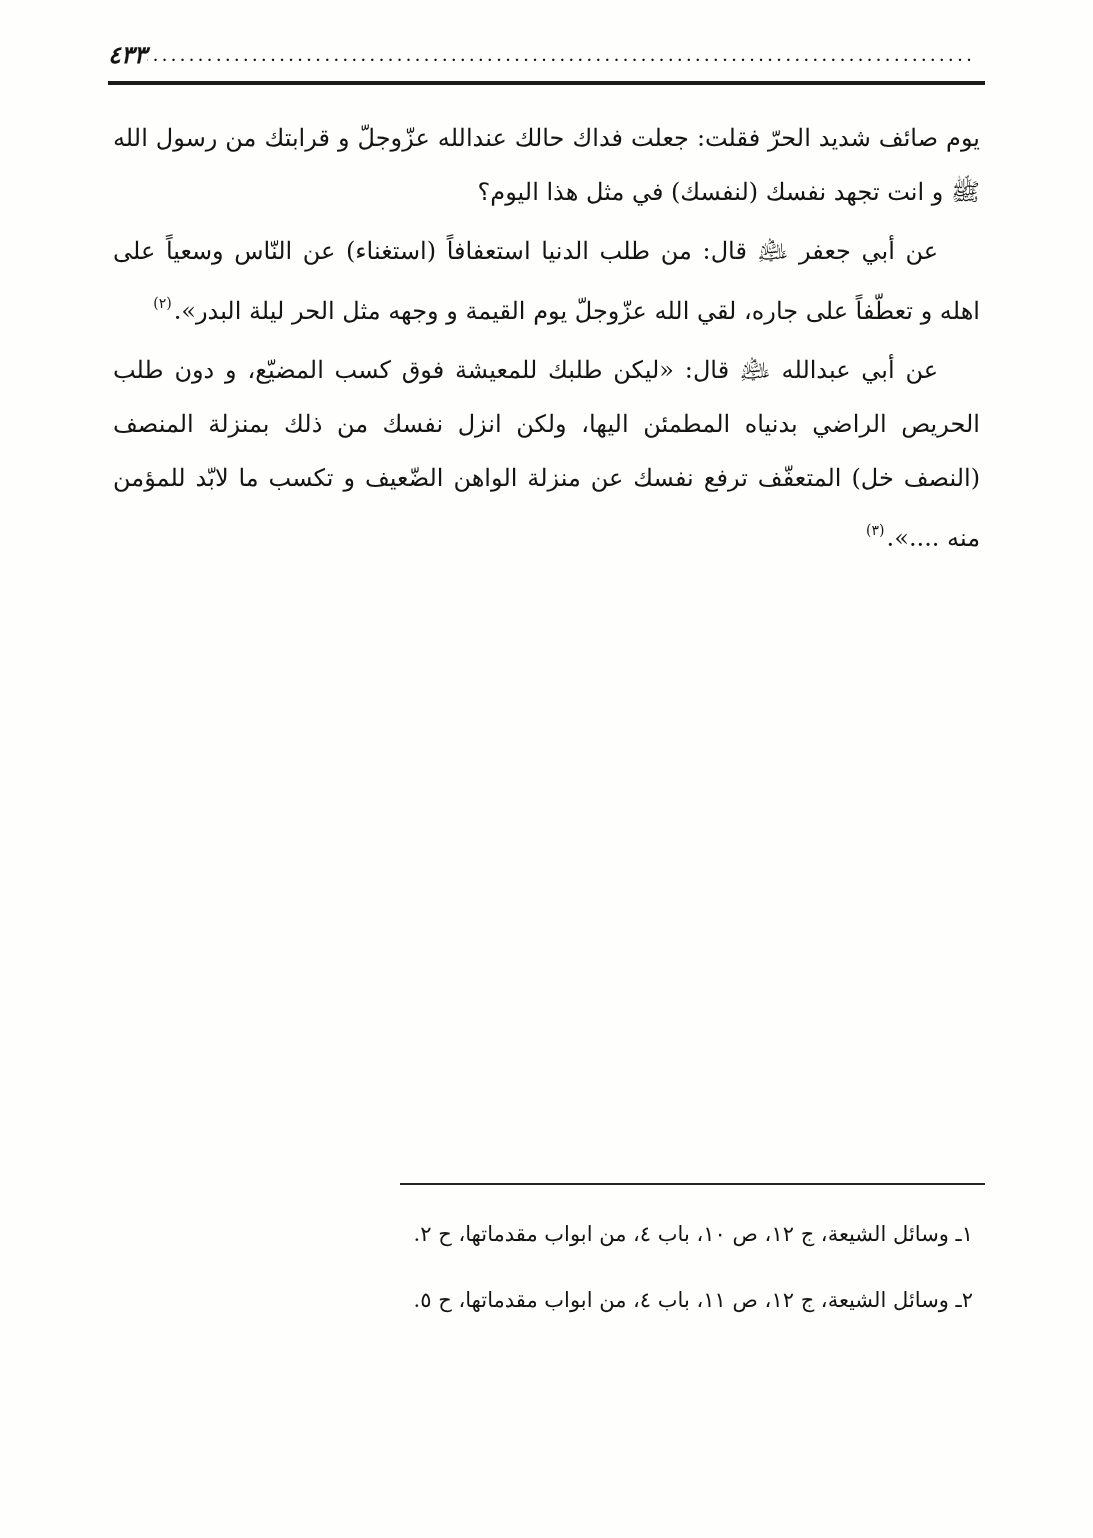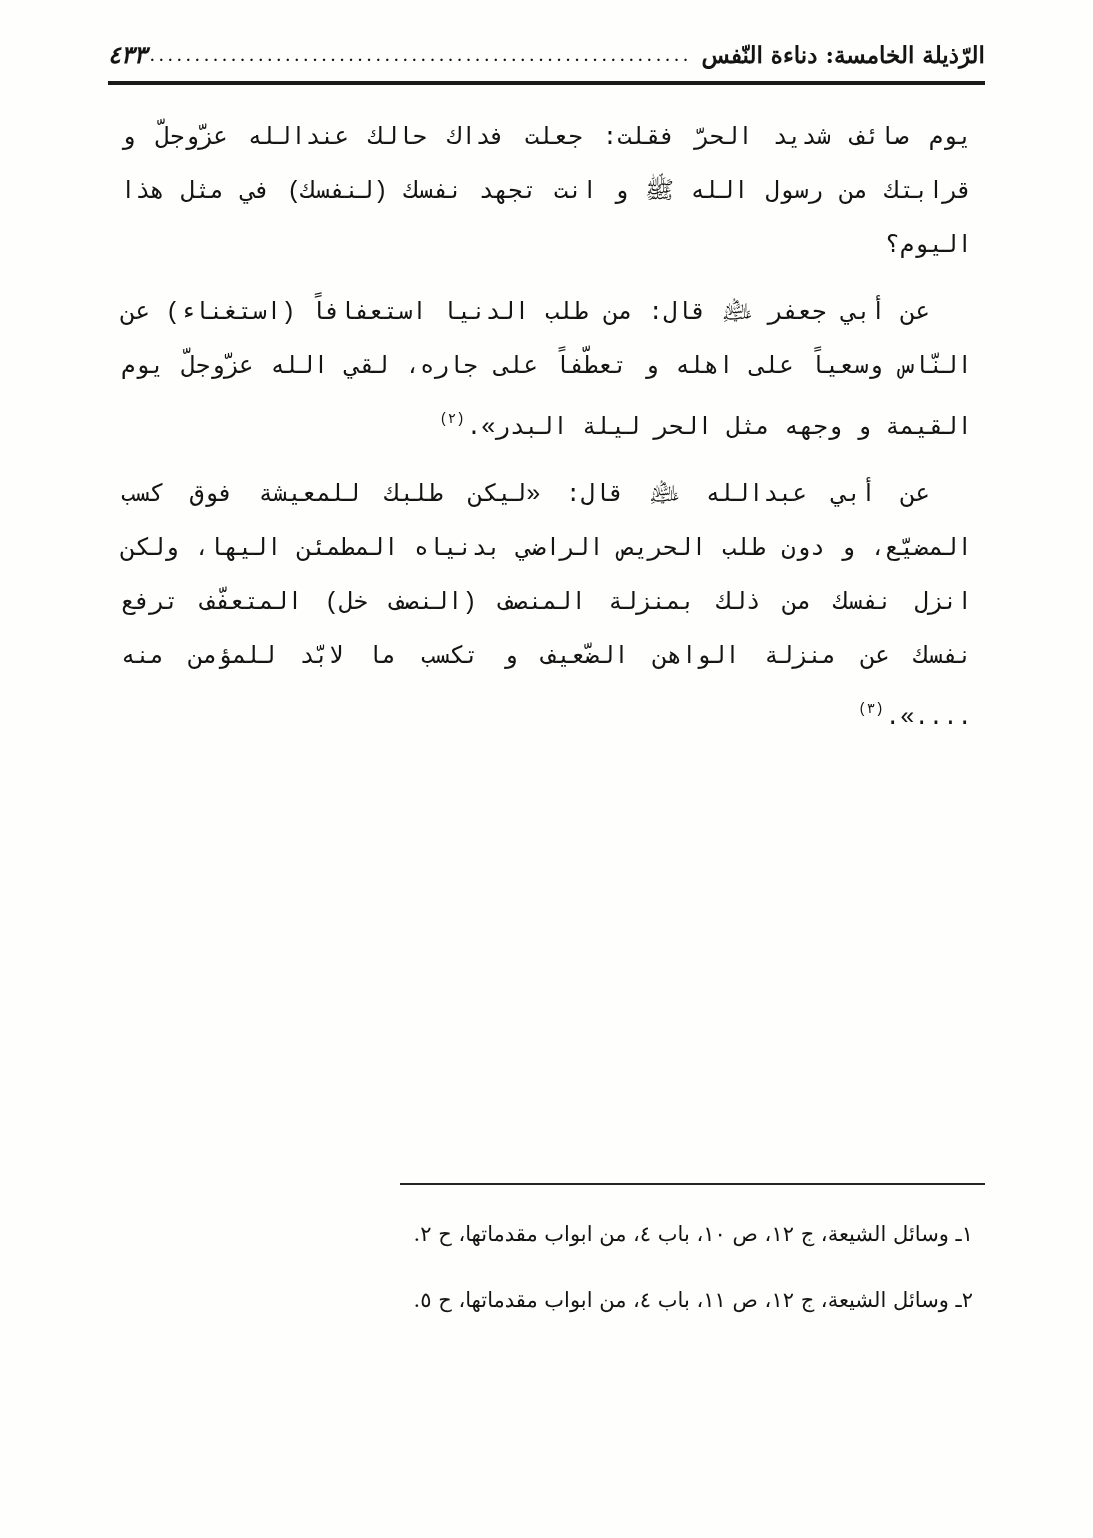--- a/index.html
+++ b/index.html
@@ -52,22 +52,21 @@
     margin-top: 12px;
   }
   
   .body-text {
     margin-top: 26px;
     font-size: 24px;
     line-height: 54px;
     text-align: justify;
   }
   .para {
-    margin: 13px;
-    font-family: Liberation Mono, monospace;
+    margin: 5px;
   }
   .para.indent {
     text-indent: 42px;
   }
   .fn-marker {
     font-size: 14px;
     position: relative;
     top: -2px;
     margin-right: 2px;
     white-space: nowrap;
@@ -95,21 +94,20 @@
     margin: 12px;
     white-space: nowrap;
   }
 </style>
 </head>
 <body>
 
 <div class="page">
 
   <header class="page-header">
-    <span class="chapter-title">الرّذيلة الخامسة: دناءة النّفس</span>
     <span class="leader-dots">..................................................................................................</span>
     <span class="page-number">٤٣٣</span>
   </header>
 
   <div class="header-rule"></div>
 
   <main class="body-text">
     <p class="para"><span>يوم صائف شديد الحرّ فقلت: جعلت فداك حالك عندالله عزّوجلّ و قرابتك من رسول الله ﷺ و انت تجهد نفسك (لنفسك) في مثل هذا اليوم؟</span></p>
 
 

